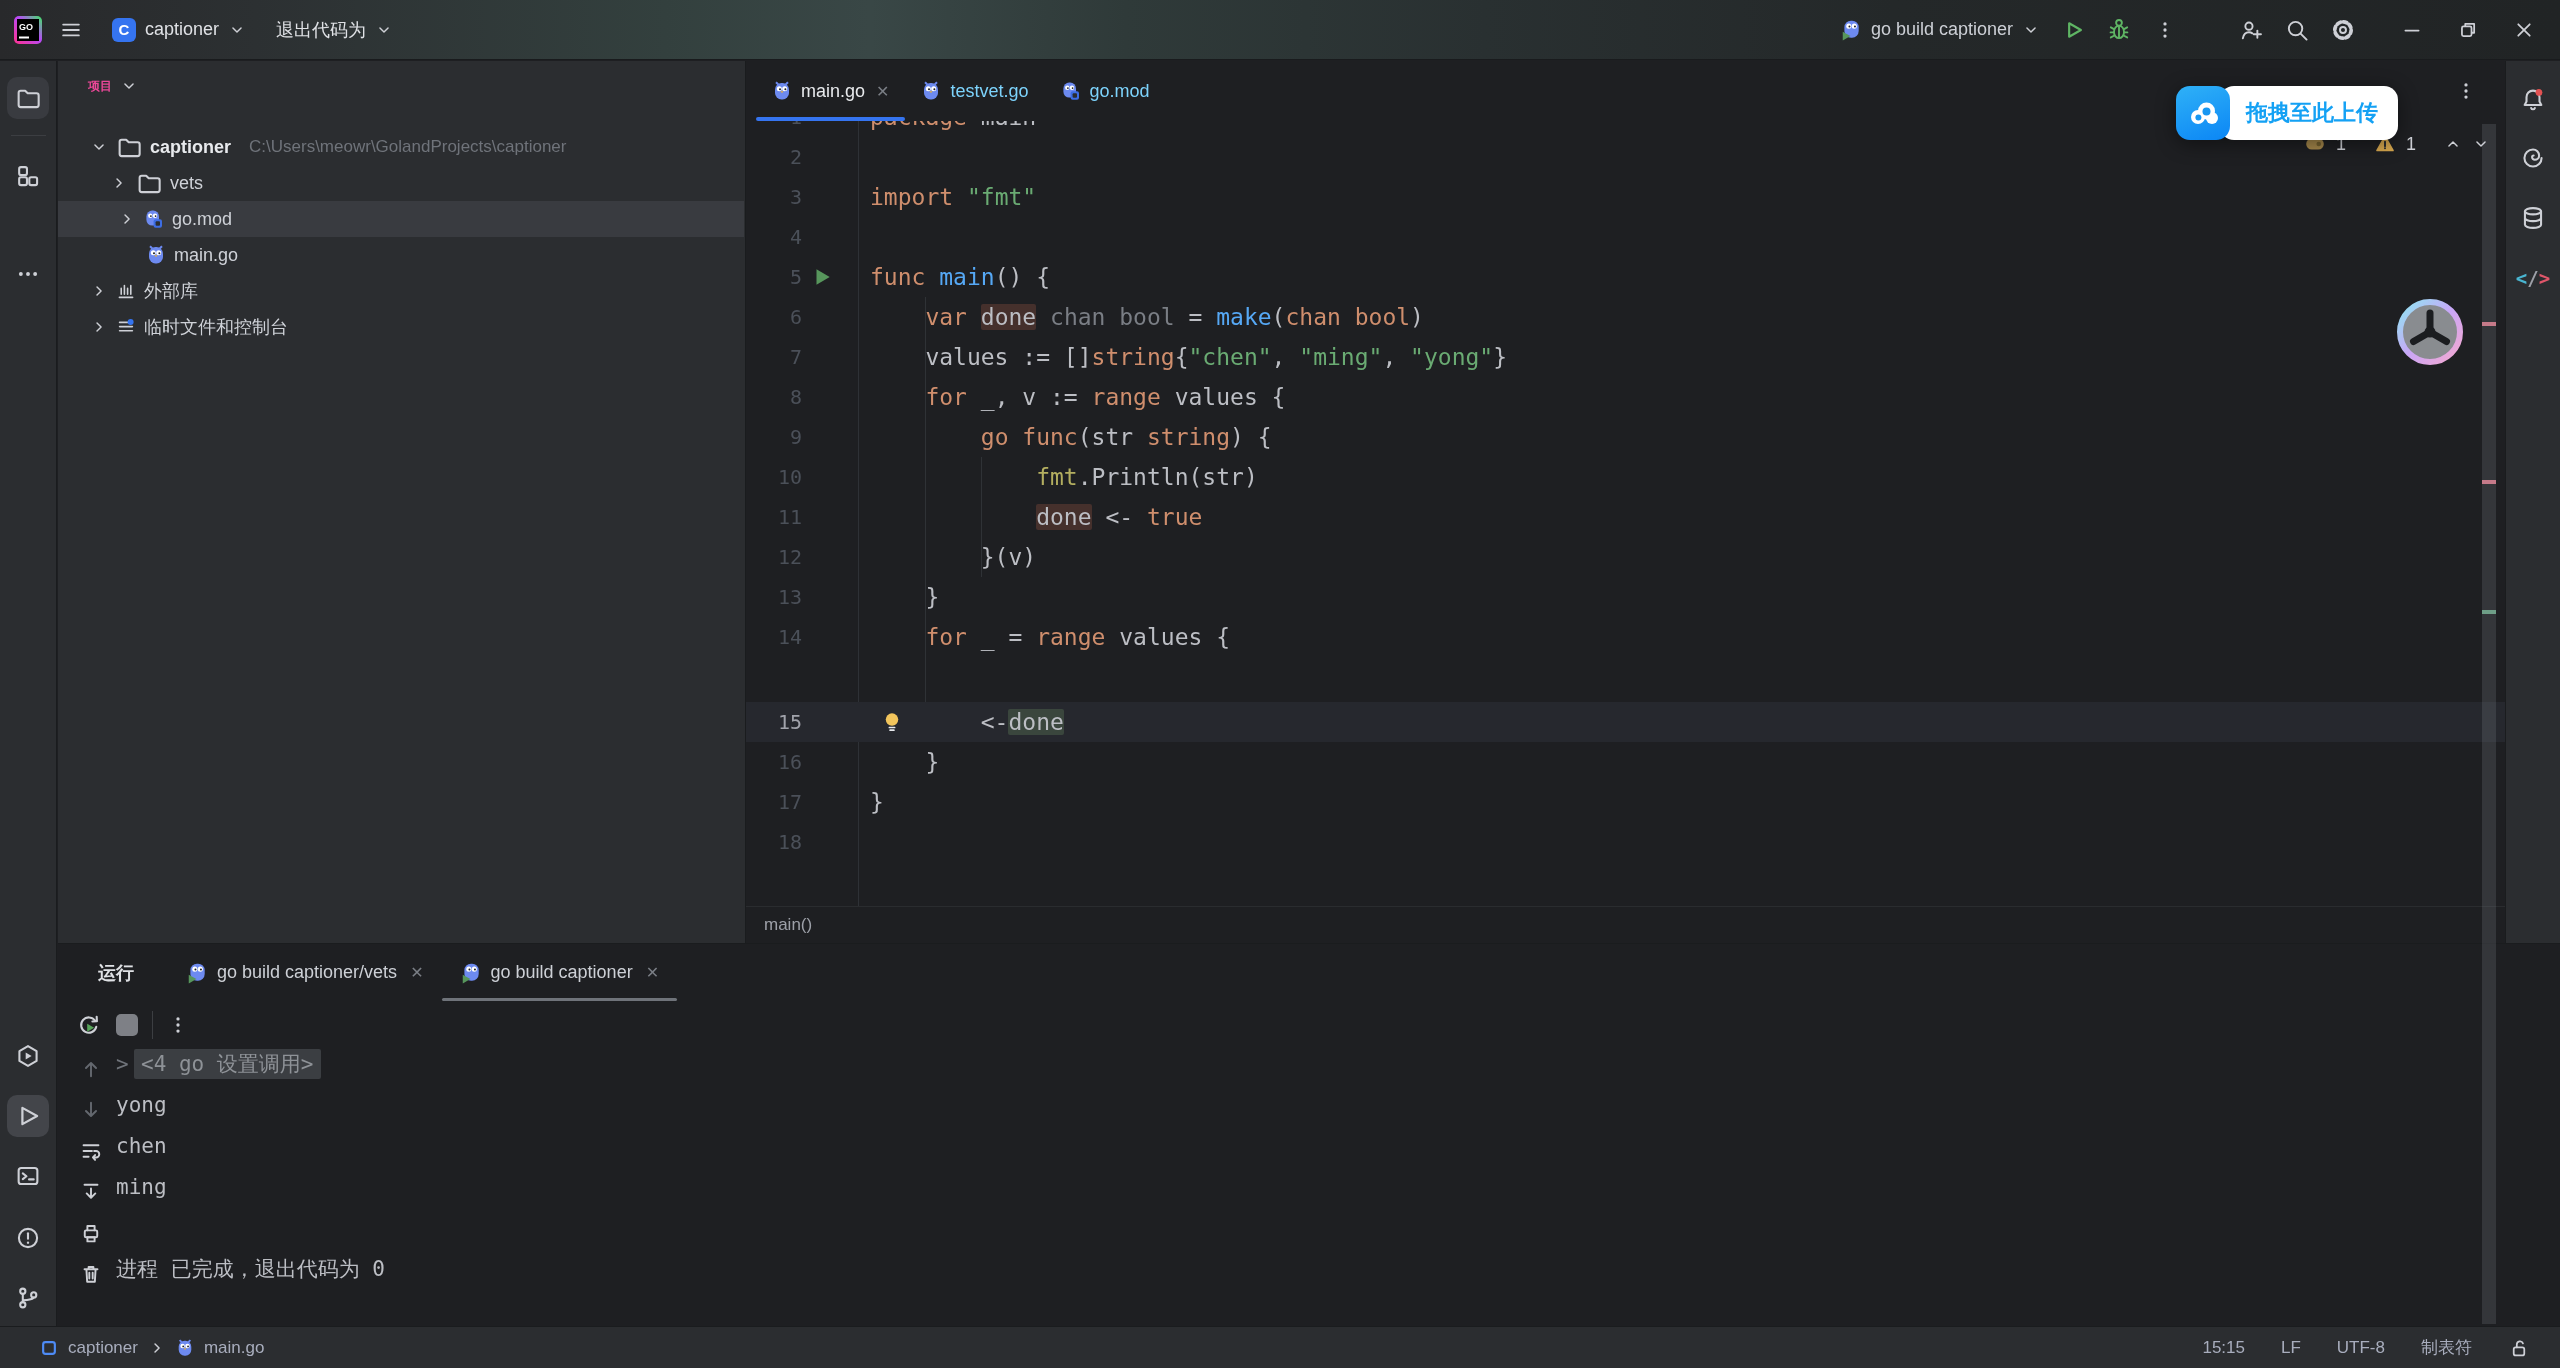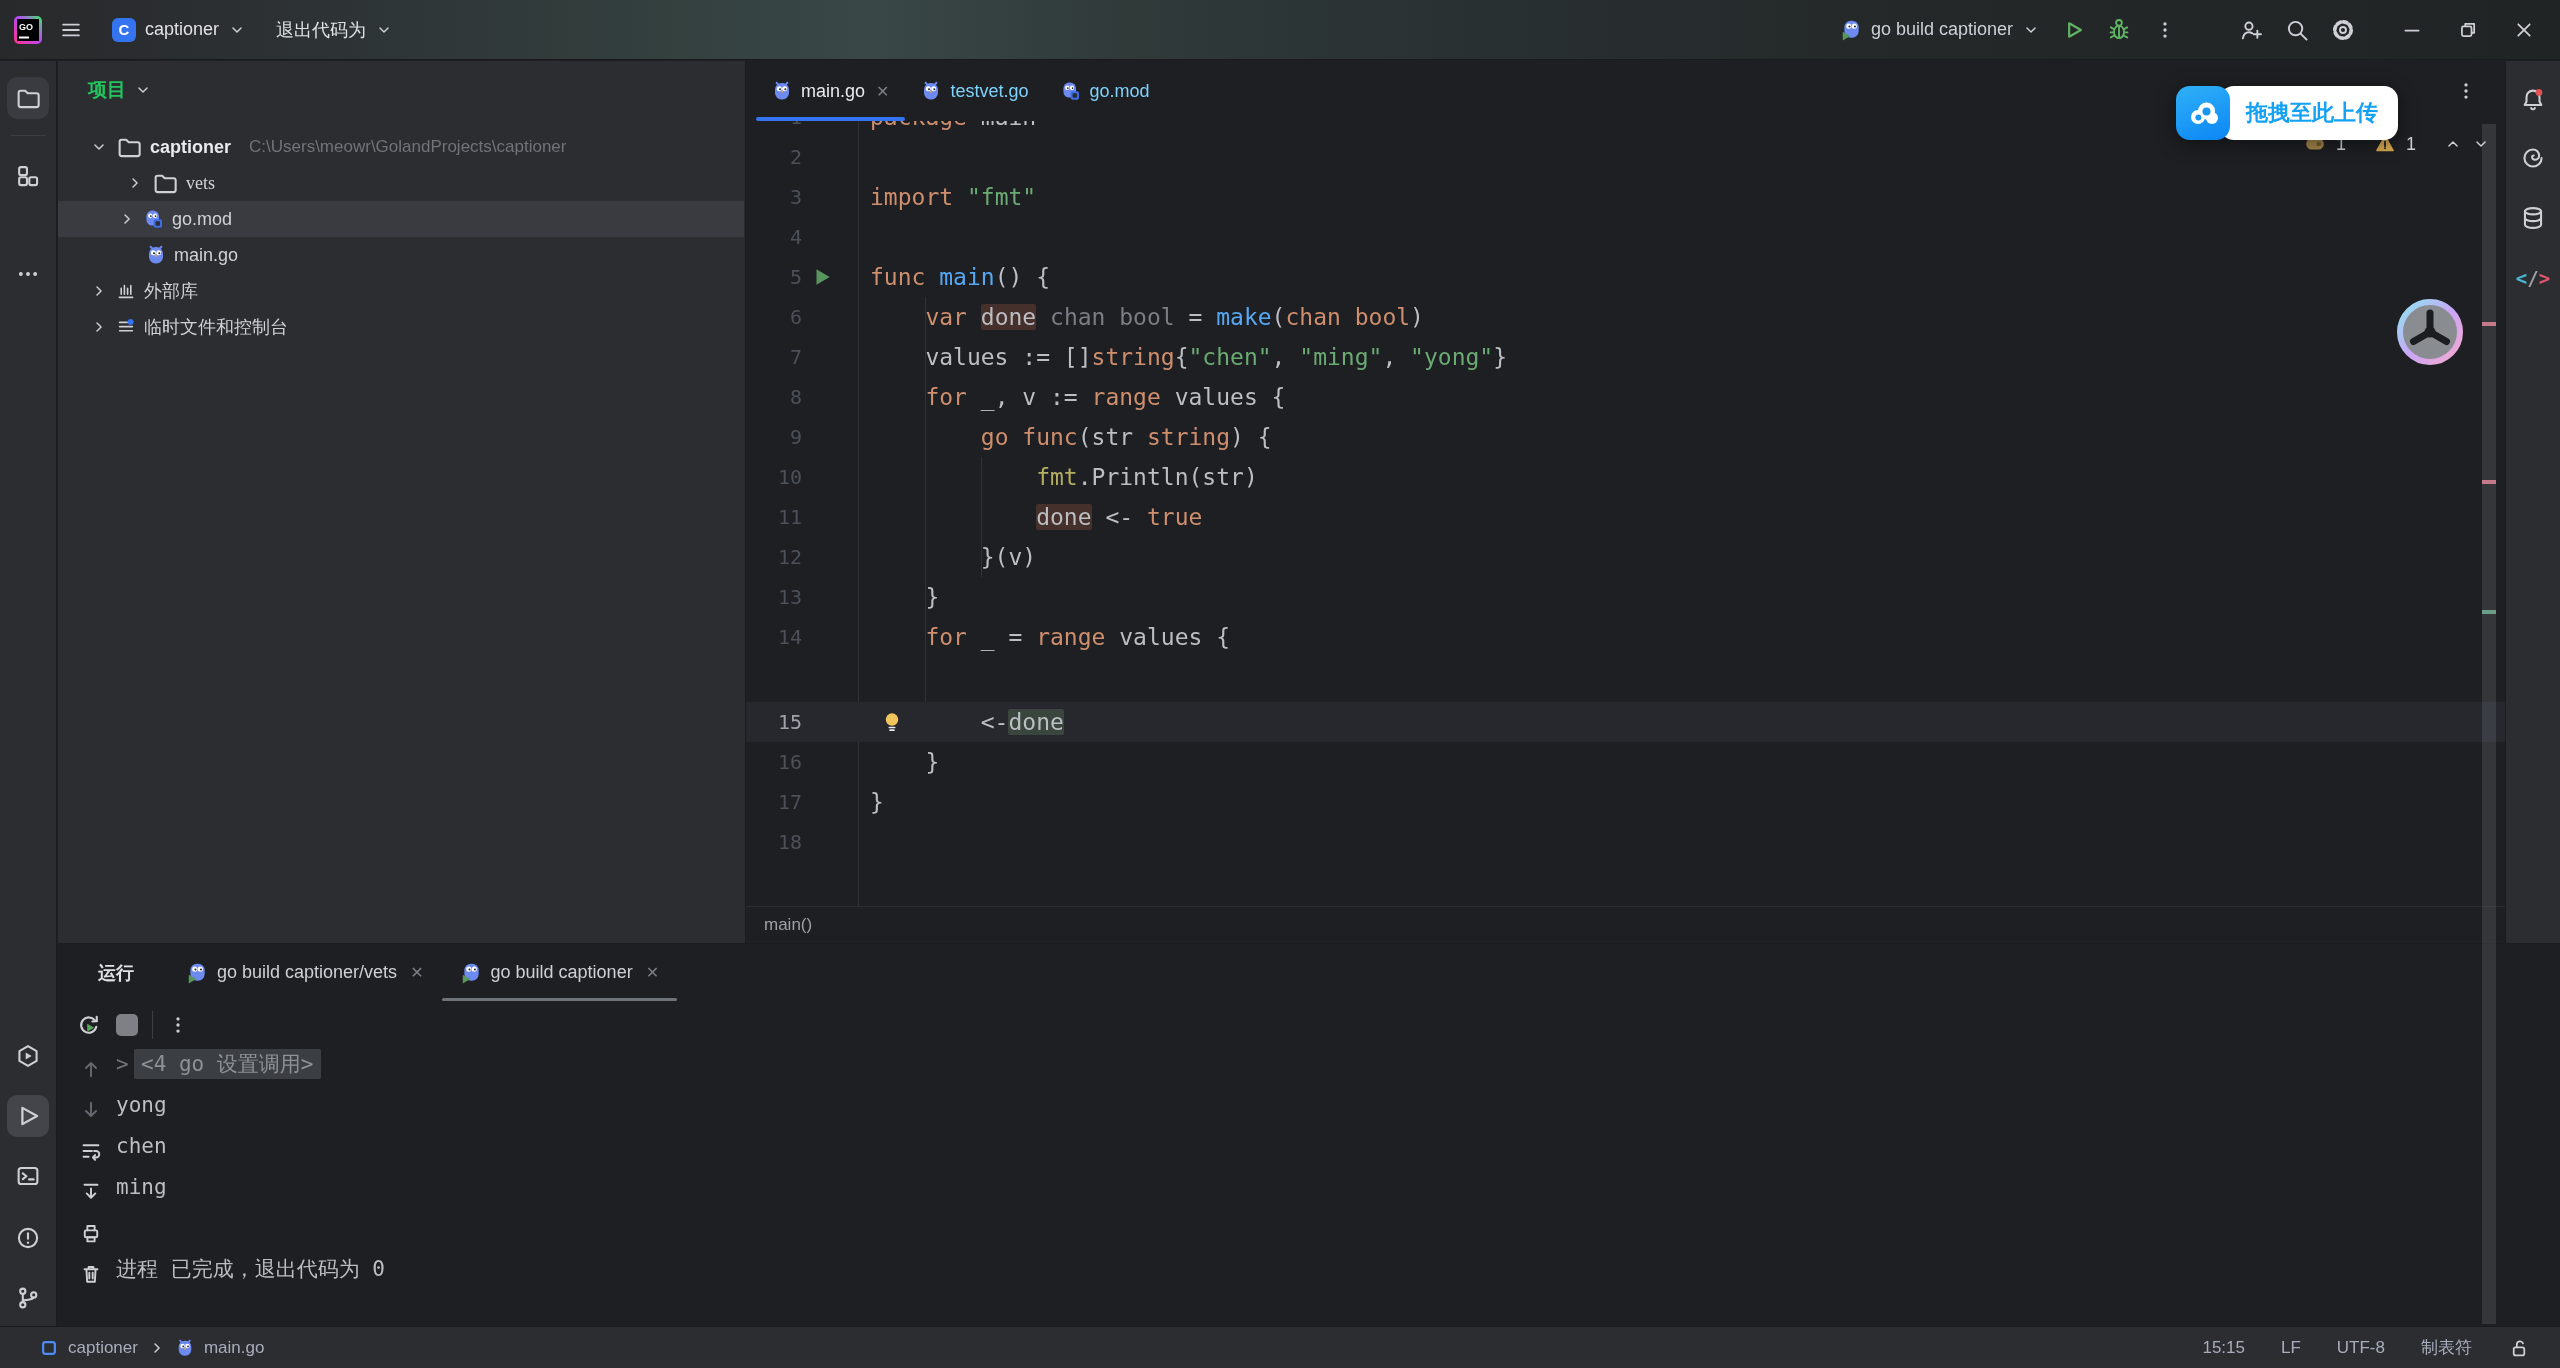--- a/index.html
+++ b/index.html
@@ -27,21 +27,21 @@
   
   .lstrip { position:absolute; left:0; top:61px; width:57px; bottom:42px; background:#2B2D30; border-right:1px solid #1A1C1E; }
   .lstrip .slot { position:absolute; left:50%; transform:translateX(-50%); }
   .toolbtn { width:42px; height:42px; border-radius:10px; display:flex; align-items:center; justify-content:center; }
   .toolbtn.active { background:#43454A; }
   .toolbtn.framed { background:#393B40; }
   .strip-div { position:absolute; left:11px; width:35px; height:1px; background:#3C3E42; }
 
   
   .project { position:absolute; left:58px; top:61px; width:688px; height:882px; background:#2B2D30; border-right:1px solid #1A1C1E; }
-  .proj-hd { display:flex; align-items:center; gap:8px; padding:16px 0 10px 30px; font-size:19px; color:#22c55e; font-weight:bold; }
+  .proj-hd { display:flex; align-items:center; gap:8px; padding:16px 0 10px 30px; font-size:12px; color:#ec4899; font-weight:bold; }
   .trow { height:36px; display:flex; align-items:center; gap:8px; font-size:18px; color:#CFD2D8; white-space:nowrap; }
   .trow.selected { background:#393B40; }
   .trow .tlabel.bold { font-weight:bold; color:#E8EAED; }
   .tpath { color:#6F737A; font-size:17px; margin-left:10px; }
   .chev-ph { width:20px; height:20px; flex:none; }
 
   
   .editor { position:absolute; left:746px; top:61px; width:1759px; height:882px; background:#1E1F22; }
   .tabsbar { position:absolute; left:0; top:0; right:0; height:60px; display:flex; padding-left:10px; }
   .etab { position:relative; display:flex; align-items:center; gap:9px; padding:0 16px; font-size:18px; color:#7dd3fc; }
@@ -357,21 +357,21 @@
           </svg>
         </span>
         <span class="ic">
           <svg width="26" height="26" viewBox="0 0 20 20" fill="none" stroke="currentColor" stroke-width="1.6" stroke-linecap="round" stroke-linejoin="round">
             <path d="M2.8 6c0-.9.7-1.6 1.6-1.6h3.4l2 2h6.8c.9 0 1.6.7 1.6 1.6v7.4c0 .9-.7 1.6-1.6 1.6H4.4c-.9 0-1.6-.7-1.6-1.6z"></path>
           </svg>
         </span>
         <span class="tlabel bold">captioner</span>
         <span class="tpath">C:\Users\meowr\GolandProjects\captioner</span>
       </div>
-      <div class="trow" style="padding-left: 68px; font-family: Liberation Serif, serif;">
+      <div class="trow" style="padding-left: 52px;">
         <span class="ic">
           <svg width="18" height="18" viewBox="0 0 20 20" fill="none" stroke="currentColor" stroke-width="1.6" stroke-linecap="round" stroke-linejoin="round">
             <path d="M7.8 5.5l4.5 4.5-4.5 4.5"></path>
           </svg>
         </span>
         <span class="ic">
           <svg width="26" height="26" viewBox="0 0 20 20" fill="none" stroke="currentColor" stroke-width="1.6" stroke-linecap="round" stroke-linejoin="round">
             <path d="M2.8 6c0-.9.7-1.6 1.6-1.6h3.4l2 2h6.8c.9 0 1.6.7 1.6 1.6v7.4c0 .9-.7 1.6-1.6 1.6H4.4c-.9 0-1.6-.7-1.6-1.6z"></path>
           </svg>
         </span>

